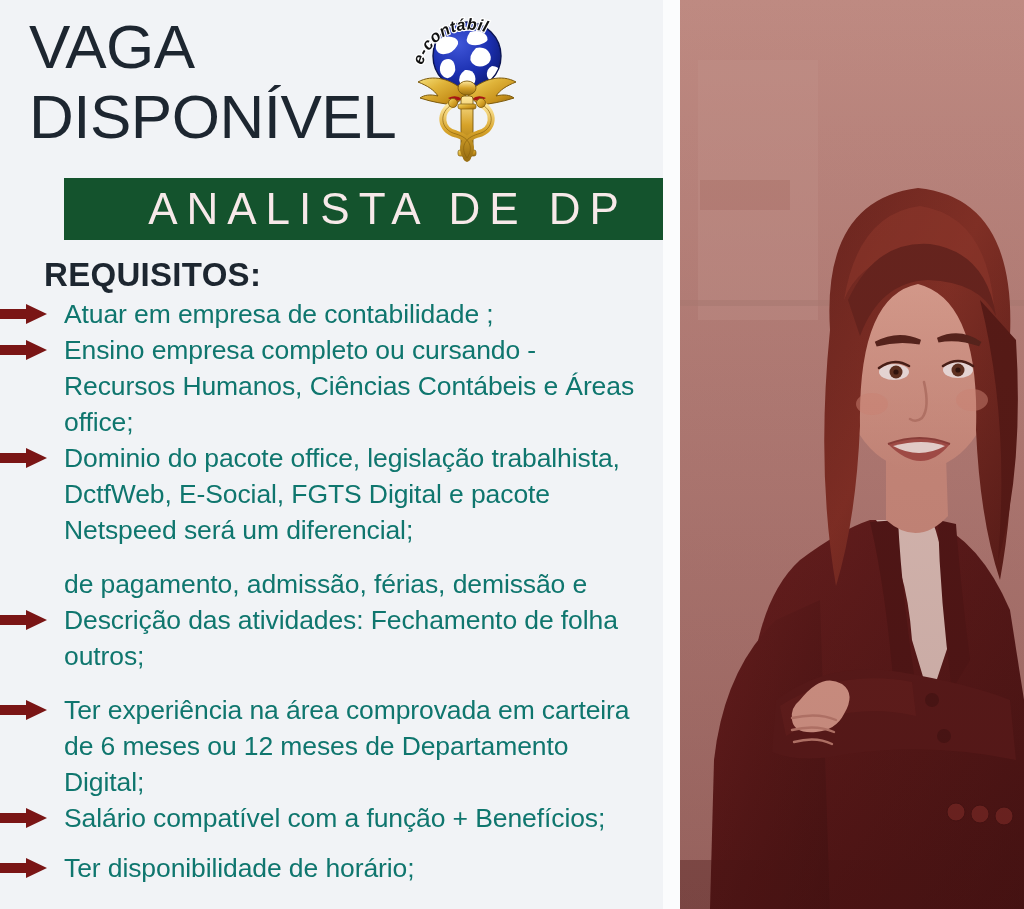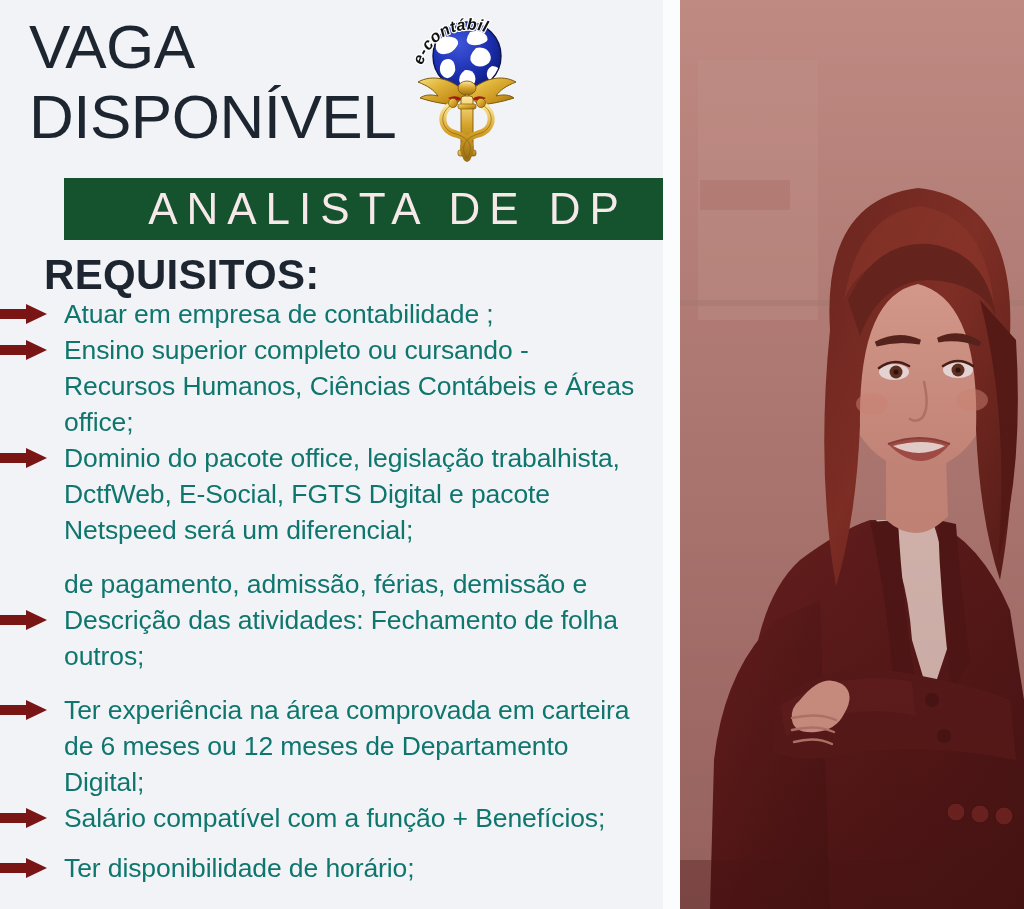--- a/index.html
+++ b/index.html
@@ -75,21 +75,21 @@
     padding-left: 9px;
     white-space: nowrap;
   }
 
   
   .req-heading {
     position: absolute;
     left: 44px;
     top: 256px;
     color: #1d2630;
-    font-size: 42px;
+    font-size: 33px;
     line-height: 38px;
     font-weight: 700;
     letter-spacing: 0.3px;
     white-space: nowrap;
   }
 
   
   .bullets {
     position: absolute;
     left: 0;
@@ -242,21 +242,21 @@
             </svg>
           </span>
           <span class="bullet-text">Atuar em empresa de contabilidade ;</span>
         </div>
         <div class="bullet">
           <span class="arrow">
             <svg width="48" height="22" viewBox="0 0 48 22" xmlns="http://www.w3.org/2000/svg">
               <path d="M0 6 H26 V1 L47 11 L26 21 V16 H0 Z" fill="#7a1515"></path>
             </svg>
           </span>
-          <span class="bullet-text">Ensino superior completo ou cursando -</span>
+          <span class="bullet-text">Ensino empresa completo ou cursando -</span>
         </div>
         <div class="bullet">
           <span class="bullet-text">Recursos Humanos, Ciências Contábeis e Áreas</span>
         </div>
         <div class="bullet">
           <span class="bullet-text">office;</span>
         </div>
         <div class="bullet">
           <span class="arrow">
             <svg width="48" height="22" viewBox="0 0 48 22" xmlns="http://www.w3.org/2000/svg">

